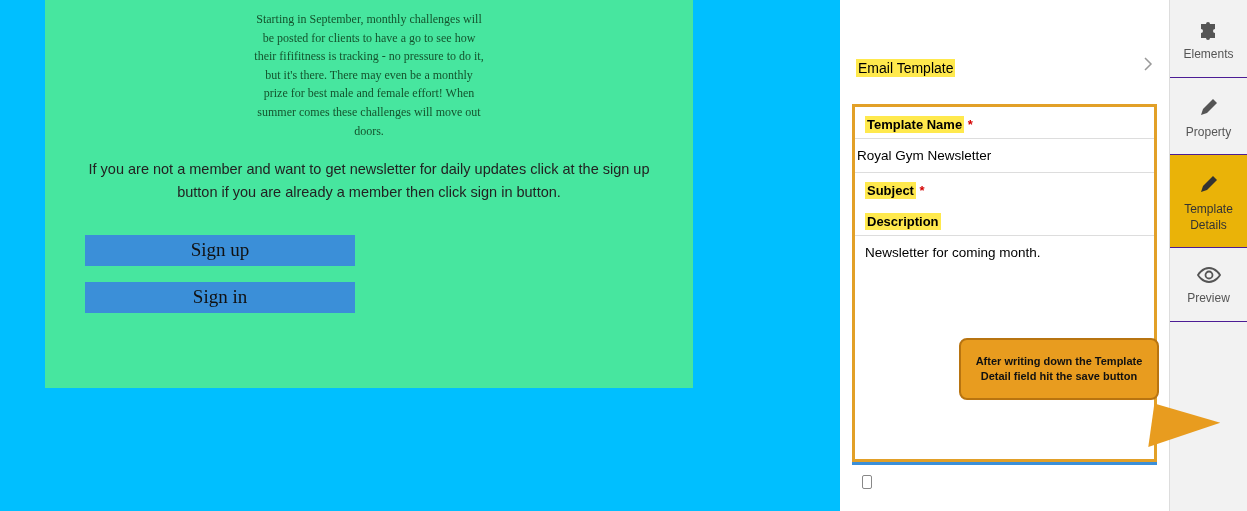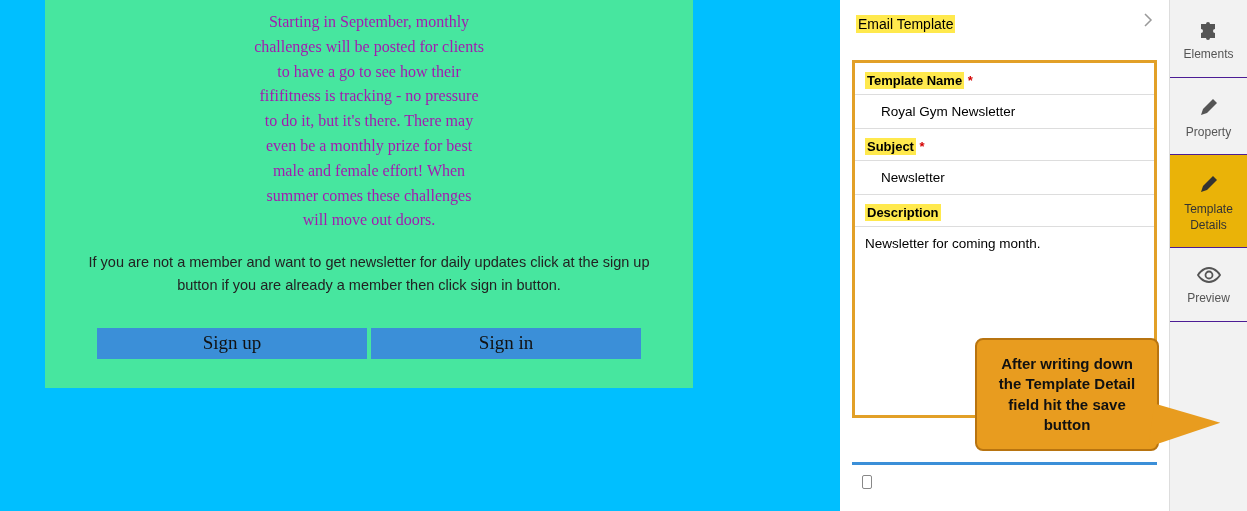--- a/index.html
+++ b/index.html
@@ -26,43 +26,44 @@
       padding-top: 0;
     }
     .newsletter-card {
       background: #47e69f;
       width: 648px;
       height: 388px;
       position: relative;
     }
     .newsletter-body {
       font-family: "Times New Roman", serif;
-      color: #a21caf;
-      font-size: 16px;
+      color: #14532d;
+      font-size: 12px;
       line-height: 1.55;
       text-align: center;
       padding: 10px 30px 0;
     }
     .newsletter-intro {
       margin: 0 auto;
       width: 230px;
     }
     .newsletter-cta {
       font-family: Arial, sans-serif;
       font-size: 14.5px;
       color: #222;
       text-align: center;
       padding: 18px 40px 0;
       line-height: 1.6;
     }
     .btn-row {
       display: flex;
-      gap: 4px;
+      gap: 16px;
       justify-content: center;
       padding: 30px 40px 0;
+      flex-direction: column;
     }
     .btn {
       background: #3b8fd8;
       border: none;
       color: #111;
       font-family: "Times New Roman", serif;
       font-size: 19px;
       width: 270px;
       height: 31px;
       cursor: pointer;
@@ -75,20 +76,21 @@
       width: 329px;
       height: 511px;
       background: #fff;
     }
     .panel-header {
       padding: 13px 16px 10px 16px;
       display: flex;
       justify-content: space-between;
       align-items: center;
       font-size: 14px;
+      margin-top: 44px;
     }
     .hl {
       background: #ffe94d;
       padding: 1px 2px;
     }
     .chevron {
       color: #888;
       font-size: 16px;
     }
     .form-box {
@@ -103,21 +105,21 @@
       padding: 10px 10px 6px 10px;
     }
     .req {
       color: #d40000;
     }
     .text-input {
       width: calc(100% - 0px);
       border: none;
       border-top: 1px solid #ddd;
       border-bottom: 1px solid #ddd;
-      padding: 9px 26px;
+      padding: 9px 2px;
       font-size: 13.5px;
       font-family: Arial, sans-serif;
       outline: none;
     }
     .textarea-input {
       width: 100%;
       border: none;
       border-top: 1px solid #ddd;
       padding: 9px 10px;
       font-size: 13.5px;
@@ -141,27 +143,27 @@
       width: 10px;
       height: 14px;
       border: 1.5px solid #888;
       border-radius: 2px;
     }
     
     .callout {
       position: absolute;
       right: 88px;
       top: 338px;
-      width: 184px;
+      width: 200px;
       background: #e89c1f;
       border: 2px solid #b87410;
       border-radius: 8px;
       padding: 14px 12px;
       color: #111;
-      font-size: 15px;
+      font-size: 11px;
       font-weight: bold;
       text-align: center;
       line-height: 1.35;
       z-index: 10;
     }
     .callout::after {
       content: "";
       position: absolute;
       right: -62px;
       top: 68px;
@@ -233,21 +235,20 @@
     </span>
   </div>
   <div class="form-box">
     <div class="field-label">
       <span class="hl">Template Name</span> <span class="req">*</span>
     </div>
     <input class="text-input" type="text" value="Royal Gym Newsletter" style="">
     <div class="field-label">
       <span class="hl">Subject</span> <span class="req">*</span>
     </div>
-    <input class="text-input" type="text" value="Newsletter" style="">
     <div class="field-label">
       <span class="hl">Description</span>
     </div>
     <textarea class="textarea-input" style="">Newsletter for coming month.</textarea>
   </div>
   <div class="bottom-strip">
     <span class="device-icon"></span>
   </div>
 </div>
 

